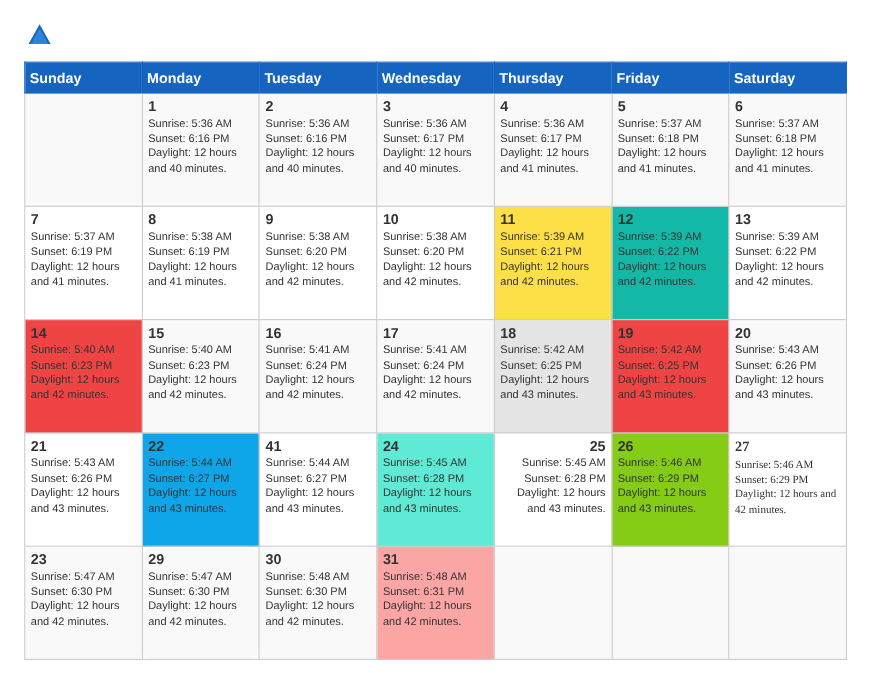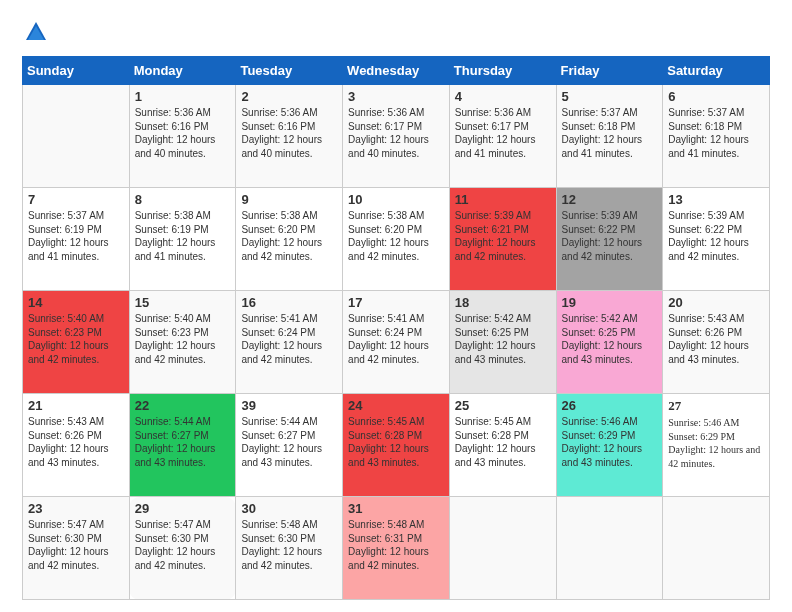--- a/index.html
+++ b/index.html
@@ -184,27 +184,27 @@
             <div class="day-info" style="white-space: pre-line;">Sunrise: 5:38 AM
 Sunset: 6:20 PM
 Daylight: 12 hours and 42 minutes.</div>
           </td>
           <td style="background: rgb(255, 255, 255);">
             <span class="day-num">10</span>
             <div class="day-info" style="white-space: pre-line;">Sunrise: 5:38 AM
 Sunset: 6:20 PM
 Daylight: 12 hours and 42 minutes.</div>
           </td>
-          <td style="background: #ef4444; margin-left: 16px;">
+          <td style="background: #fde047; margin-left: 16px;">
             <span class="day-num">11</span>
             <div class="day-info" style="white-space: pre-line;">Sunrise: 5:39 AM
 Sunset: 6:21 PM
 Daylight: 12 hours and 42 minutes.</div>
           </td>
-          <td style="background: #a3a3a3;">
+          <td style="background: #14b8a6;">
             <span class="day-num">12</span>
             <div class="day-info" style="white-space: pre-line;">Sunrise: 5:39 AM
 Sunset: 6:22 PM
 Daylight: 12 hours and 42 minutes.</div>
           </td>
           <td style="background: rgb(255, 255, 255);">
             <span class="day-num">13</span>
             <div class="day-info" style="white-space: pre-line;">Sunrise: 5:39 AM
 Sunset: 6:22 PM
 Daylight: 12 hours and 42 minutes.</div>
@@ -234,65 +234,65 @@
             <div class="day-info" style="white-space: pre-line;">Sunrise: 5:41 AM
 Sunset: 6:24 PM
 Daylight: 12 hours and 42 minutes.</div>
           </td>
           <td style="background: #e5e5e5;">
             <span class="day-num">18</span>
             <div class="day-info" style="white-space: pre-line;">Sunrise: 5:42 AM
 Sunset: 6:25 PM
 Daylight: 12 hours and 43 minutes.</div>
           </td>
-          <td style="background: #f9a8d4;">
+          <td style="background: #ef4444;">
             <span class="day-num">19</span>
             <div class="day-info" style="white-space: pre-line;">Sunrise: 5:42 AM
 Sunset: 6:25 PM
 Daylight: 12 hours and 43 minutes.</div>
           </td>
           <td style="background: rgb(249, 249, 249);">
             <span class="day-num">20</span>
             <div class="day-info" style="white-space: pre-line;">Sunrise: 5:43 AM
 Sunset: 6:26 PM
 Daylight: 12 hours and 43 minutes.</div>
           </td>
         </tr>
         <tr>
           <td style="background: rgb(255, 255, 255);">
             <span class="day-num">21</span>
             <div class="day-info" style="white-space: pre-line;">Sunrise: 5:43 AM
 Sunset: 6:26 PM
 Daylight: 12 hours and 43 minutes.</div>
           </td>
-          <td style="background: #22c55e;">
+          <td style="background: #0ea5e9;">
             <span class="day-num">22</span>
             <div class="day-info" style="white-space: pre-line;">Sunrise: 5:44 AM
 Sunset: 6:27 PM
 Daylight: 12 hours and 43 minutes.</div>
           </td>
           <td style="background: rgb(255, 255, 255);">
-            <span class="day-num">39</span>
+            <span class="day-num">41</span>
             <div class="day-info" style="white-space: pre-line;">Sunrise: 5:44 AM
 Sunset: 6:27 PM
 Daylight: 12 hours and 43 minutes.</div>
           </td>
-          <td style="background: #ef4444;">
+          <td style="background: #5eead4;">
             <span class="day-num">24</span>
             <div class="day-info" style="white-space: pre-line;">Sunrise: 5:45 AM
 Sunset: 6:28 PM
 Daylight: 12 hours and 43 minutes.</div>
           </td>
-          <td style="background: rgb(255, 255, 255);">
+          <td style="background: rgb(255, 255, 255); text-align: right;">
             <span class="day-num">25</span>
             <div class="day-info" style="white-space: pre-line;">Sunrise: 5:45 AM
 Sunset: 6:28 PM
 Daylight: 12 hours and 43 minutes.</div>
           </td>
-          <td style="background: #5eead4;">
+          <td style="background: #84cc16;">
             <span class="day-num">26</span>
             <div class="day-info" style="white-space: pre-line;">Sunrise: 5:46 AM
 Sunset: 6:29 PM
 Daylight: 12 hours and 43 minutes.</div>
           </td>
           <td style="background: rgb(255, 255, 255); font-family: Liberation Serif, serif;">
             <span class="day-num">27</span>
             <div class="day-info" style="white-space: pre-line;">Sunrise: 5:46 AM
 Sunset: 6:29 PM
 Daylight: 12 hours and 42 minutes.</div>

